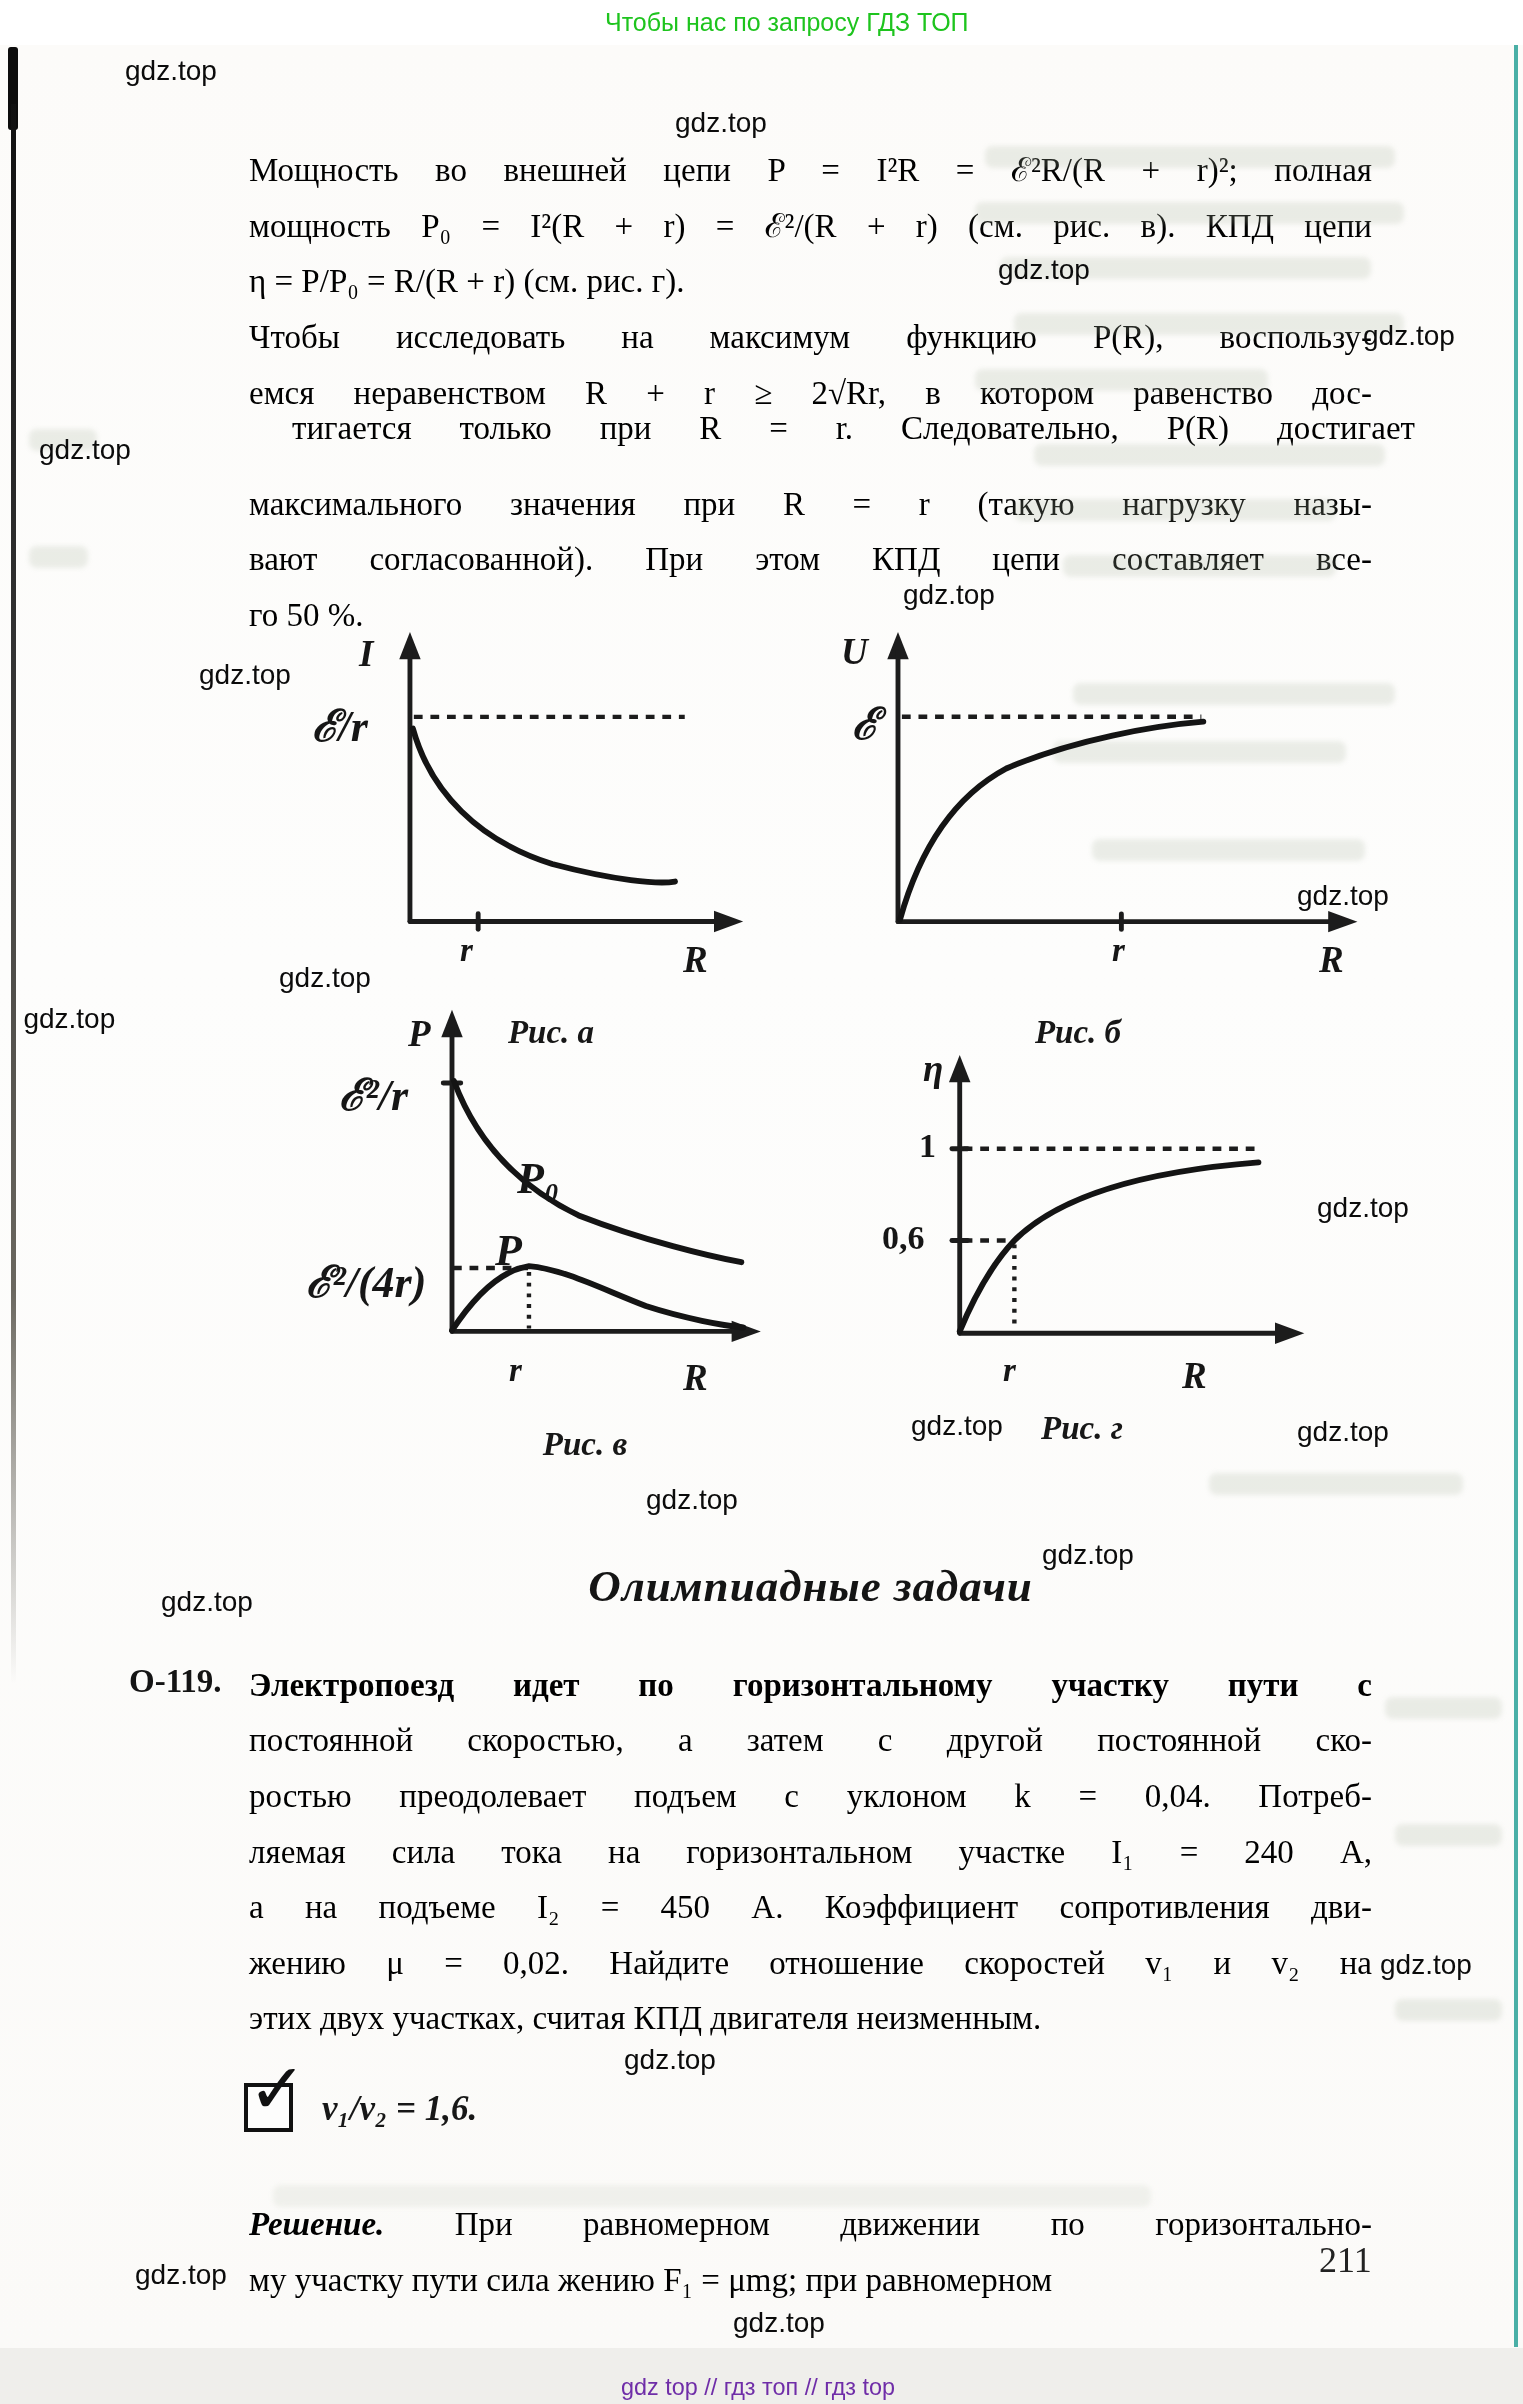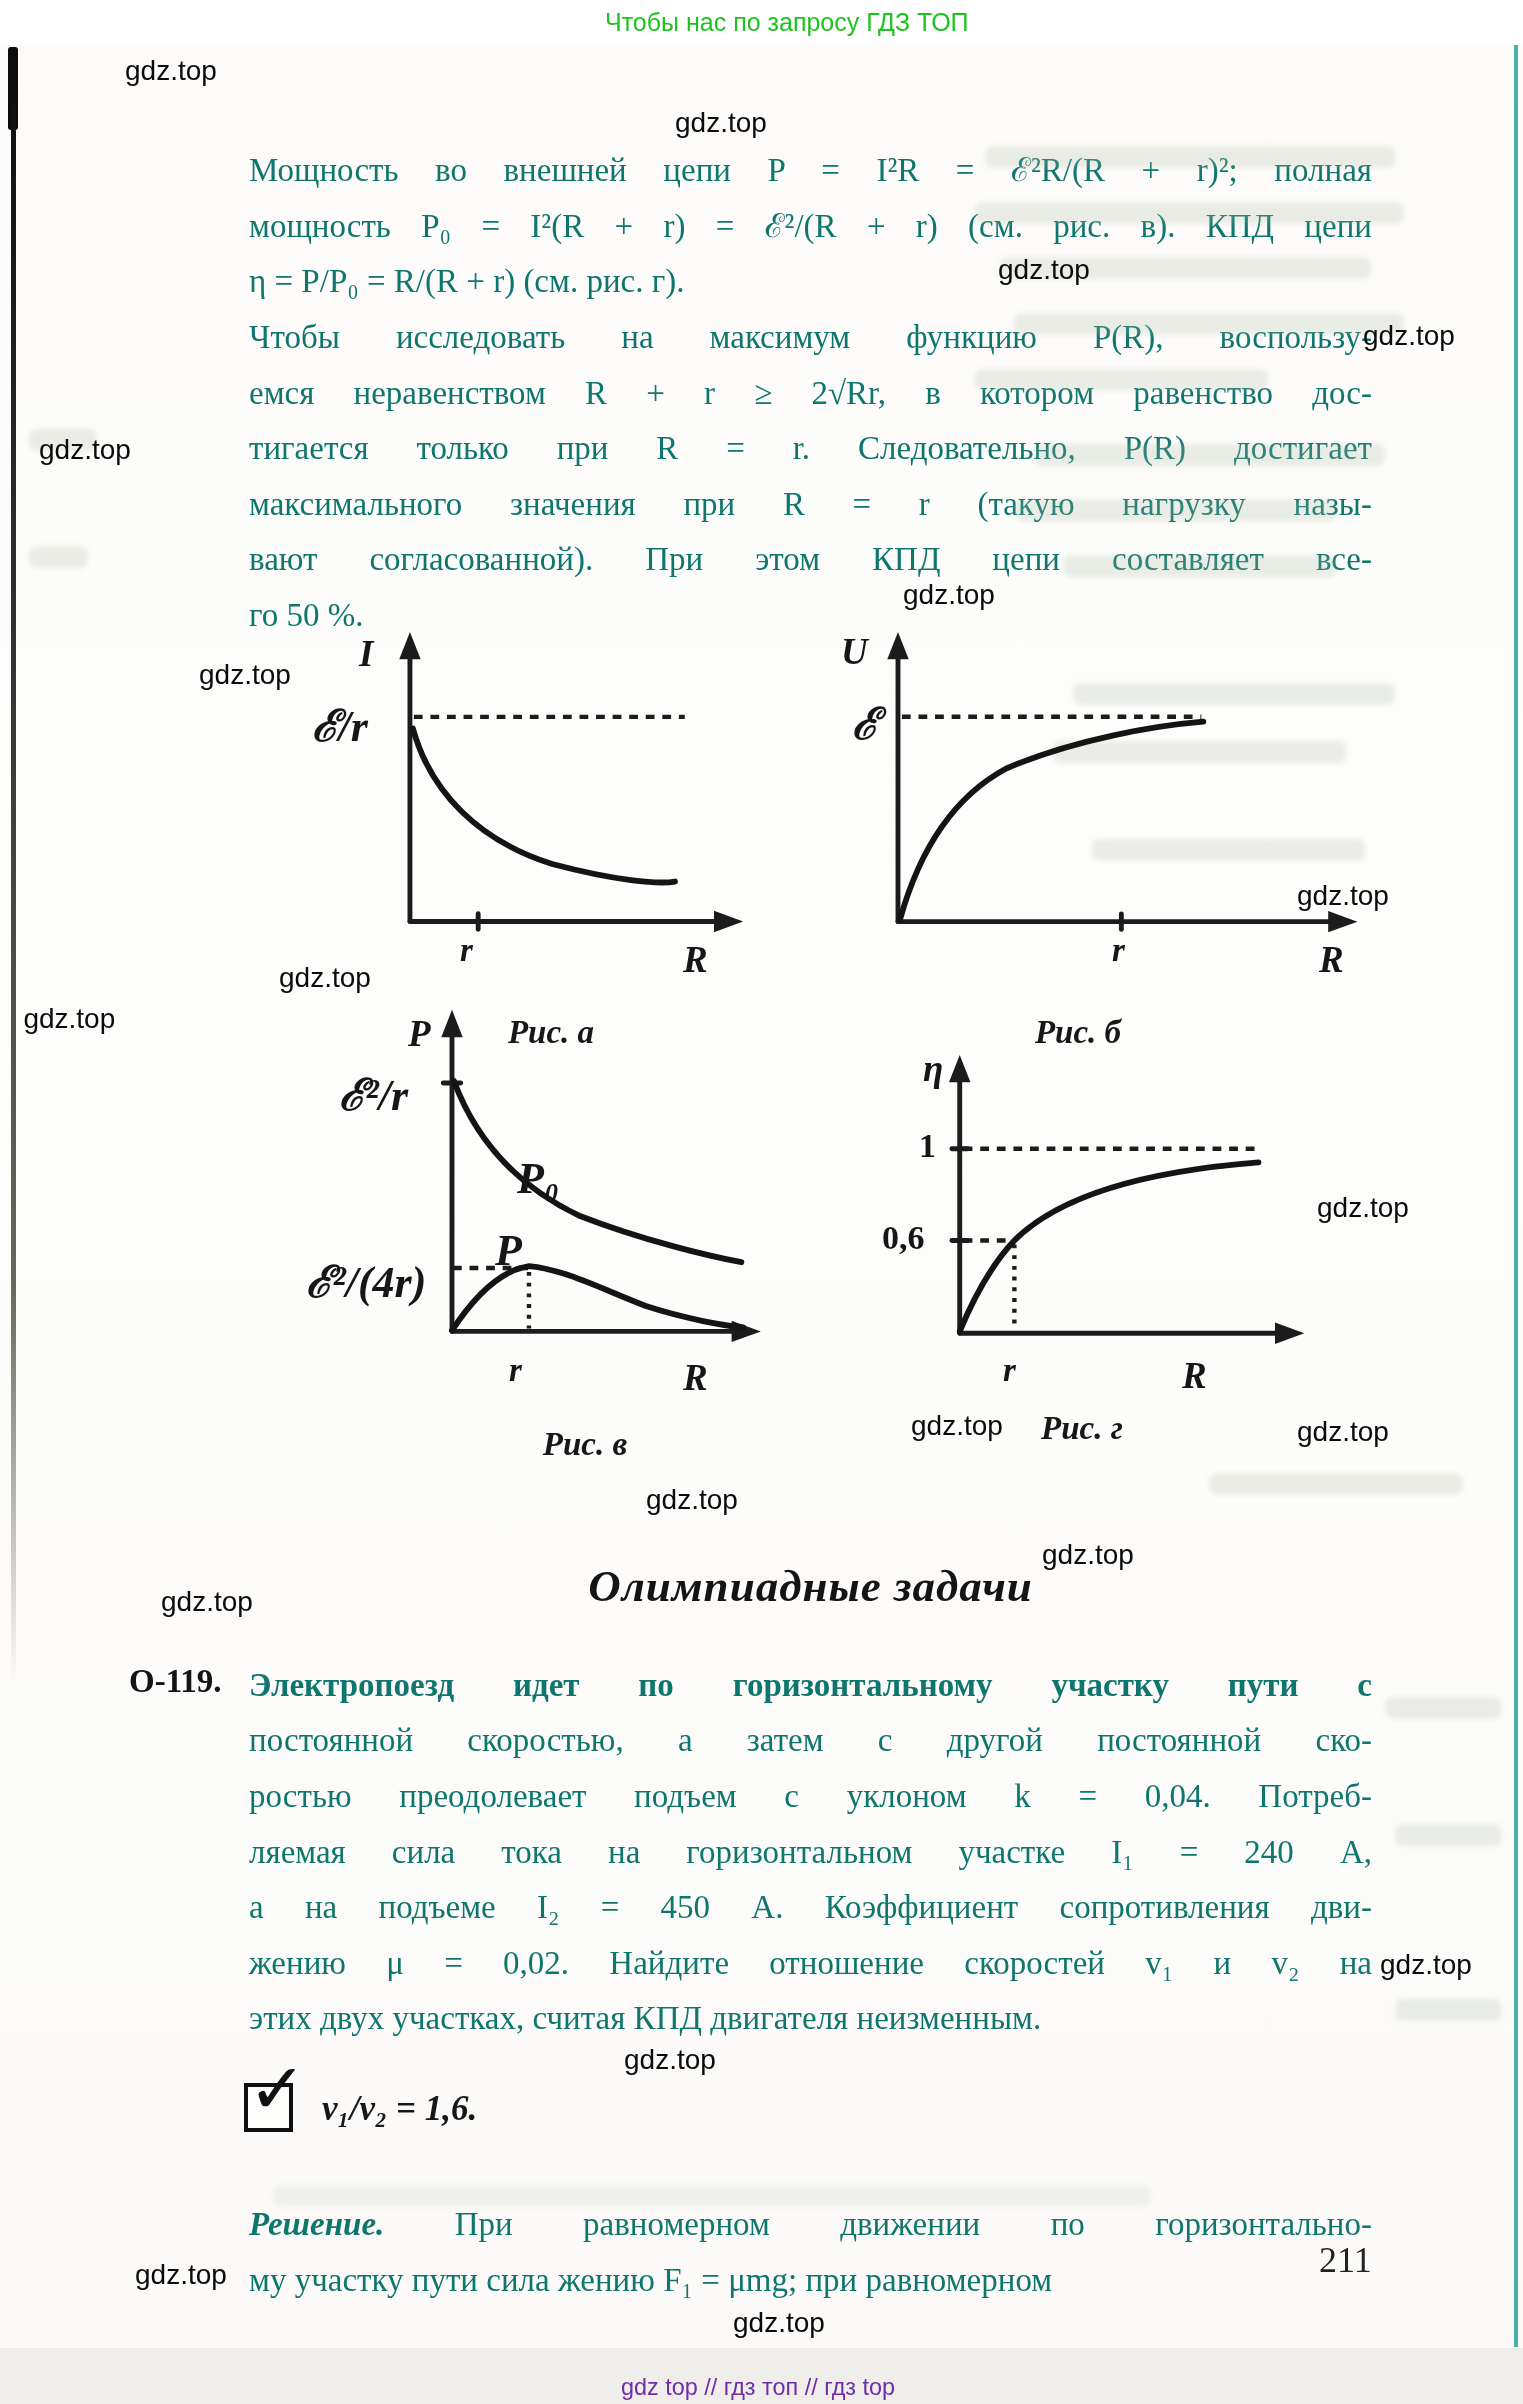--- a/index.html
+++ b/index.html
@@ -17,21 +17,21 @@
     background:linear-gradient(180deg,#fcfbf9 0%,#fdfdfc 40%,#fbfaf8 100%);
   }
   .spine-blob{position:absolute;left:7.8px;top:2px;width:9.8px;height:83px;background:#0d0d0d;border-radius:2.9px;}
   .spine-line{position:absolute;left:10.7px;top:59px;width:4.9px;height:1580px;
     background:linear-gradient(180deg,#111 0%,#333 35%,#6a675f 75%,rgba(120,115,105,0));}
   .edge-line{position:absolute;left:1514px;top:0px;width:3.9px;height:2302px;background:#2aa198;opacity:.85;}
   .band{position:absolute;left:0;top:2348px;width:1523px;height:57px;background:#efeeeb;}
 
   .tline{
     position:absolute;left:249px;width:1123px;font-size:33px;line-height:45px;
-    text-align:justify;text-align-last:justify;white-space:nowrap;color:#0f766e;
+    text-align:justify;text-align-last:justify;white-space:nowrap;color:#000000;
   }
   .tline.short{text-align-last:left;white-space:normal;}
   .plabel{position:absolute;left:129px;font-size:33px;font-weight:700;color:#141414;}
 
   .heading{
     position:absolute;left:249px;top:1560px;width:1123px;text-align:center;
     font-size:45px;font-weight:700;font-style:italic;color:#141414;letter-spacing:1px;
   }
 
   .wm{
@@ -94,21 +94,21 @@
 <div class="bleed" style="left:1395px;top:1999px;width:107px;"></div>
 <div class="bleed" style="left:273px;top:2185px;width:878px;opacity:.14;"></div>
 <div class="bleed" style="left:29px;top:429px;width:68px;"></div>
 <div class="bleed" style="left:29px;top:546px;width:59px;"></div>
 
 <div class="tline" style="top:148px;">Мощность во внешней цепи P = I²R = ℰ²R/(R + r)²; полная</div>
 <div class="tline" style="top:204px;">мощность P₀ = I²(R + r) = ℰ²/(R + r) (см. рис. в). КПД цепи</div>
 <div class="tline short" style="top:259px;">η = P/P₀ = R/(R + r) (см. рис. г).</div>
 <div class="tline" style="top:315px;">Чтобы исследовать на максимум функцию P(R), воспользу-</div>
 <div class="tline" style="top:371px;">емся неравенством R + r ≥ 2√Rr, в котором равенство дос-</div>
-<div class="tline" style="top:426px;">тигается только при R = r. Следовательно, P(R) достигает</div>
+<div class="tline" style="top:406px;margin-left:43px;">тигается только при R = r. Следовательно, P(R) достигает</div>
 <div class="tline" style="top:482px;">максимального значения при R = r (такую нагрузку назы-</div>
 <div class="tline" style="top:537px;">вают согласованной). При этом КПД цепи составляет все-</div>
 <div class="tline short" style="top:593px;">го 50 %.</div>
 
 <svg style="left:332px;top:624px;" width="419" height="327" viewBox="0 0 430 335">
   <polygon class="arr" points="80,8 69,36 91,36"></polygon>
   <line class="ax" x1="80" y1="28" x2="80" y2="305"></line>
   <line class="ax" x1="80" y1="305" x2="412" y2="305"></line>
   <polygon class="arr" points="422,305 392,294 392,316"></polygon>
   <line class="dash" x1="84" y1="95" x2="362" y2="95"></line>

